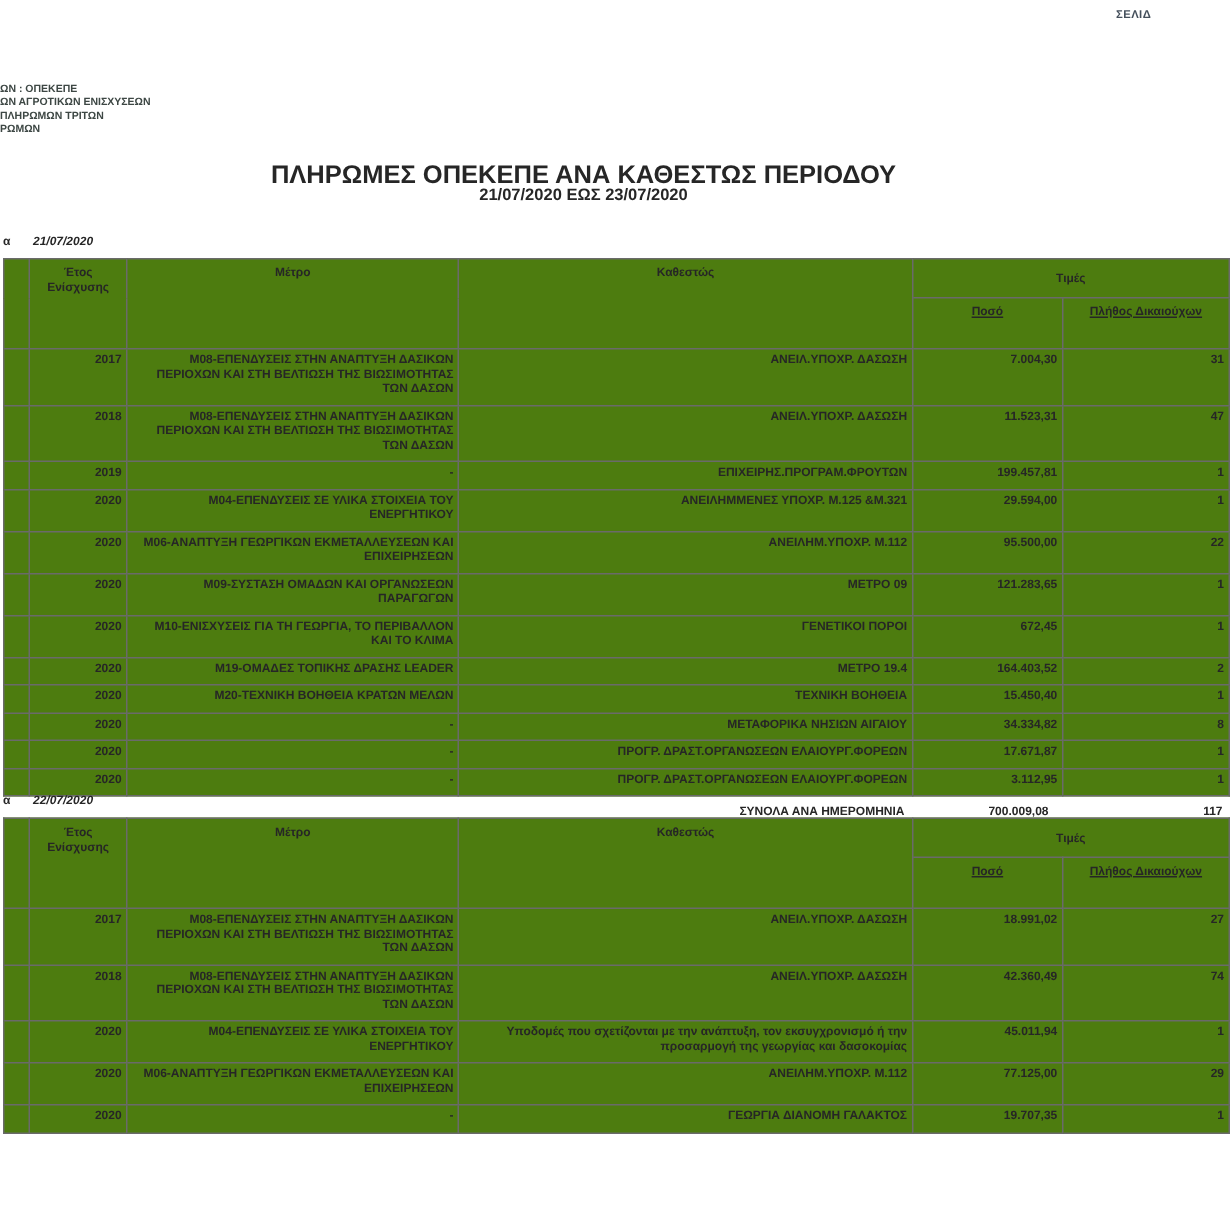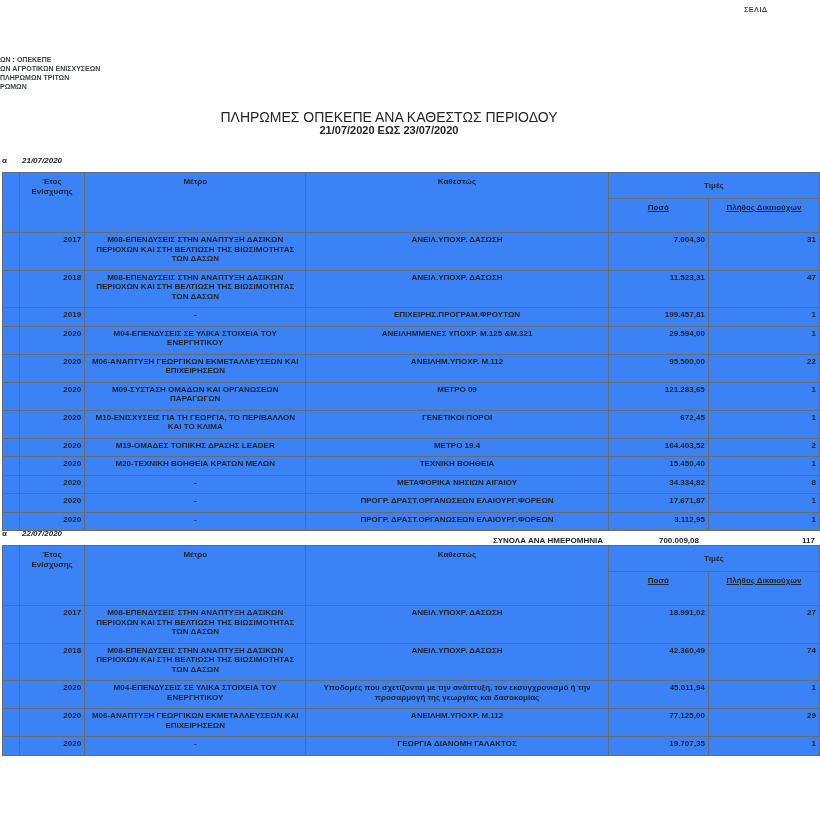--- a/index.html
+++ b/index.html
@@ -14,49 +14,49 @@
     font-size:7px; font-weight:bold; line-height:9px; color:#3d4744;
     white-space:nowrap;
   }
   .page-label {
     position:absolute; left:744px; top:5px;
     font-size:7.5px; font-weight:bold; color:#45505c; letter-spacing:.3px;
   }
   .title-wrap {
     position:absolute; left:0; top:110px; width:778px; text-align:center;
   }
-  .title-wrap .t1 { font-size:14px; font-weight:normal; line-height:14px; }
+  .title-wrap .t1 { font-size:17px; font-weight:bold; line-height:14px; }
   .title-wrap .t2 { font-size:11px; font-weight:bold; line-height:13px; }
 
   #sections .section { position:absolute; left:0; width:820px; }
   #sections .section:nth-child(1) { top:156px; }
   #sections .section:nth-child(2) { top:529px; }
 
   .dateline { position:relative; height:12px; font-size:8px; font-weight:bold; }
   .dateline .pfx { position:absolute; left:2px; }
   .dateline .dt  { position:absolute; left:22px;font-style:italic; }
 
   table.pay {
     border-collapse:collapse; table-layout:fixed;
     width:818px; margin-left:2px; margin-top:4px;
-    background:#3b82f6;
+    background:#4d7c0f;
   }
   table.pay th, table.pay td {
     border:1px solid #6a6a6a;
     font-size:8px; font-weight:bold; line-height:9.5px;
     vertical-align:top; overflow:hidden; word-wrap:break-word;
   }
   table.pay th { text-align:center; padding:4px 2px 2px; }
   table.pay tr.subhead th { height:34px;text-decoration:underline; }
   table.pay tr.tophead th.vals { height:26px; padding-top:8px;margin-left:32px; }
   table.pay td { padding:2px 3px 6px; }
   td.c-year   { text-align:right; padding-right:5px; }
   td.c-amount { text-align:right; padding-right:9px; }
   td.c-count  { text-align:right; padding-right:4px; }
-  td.c-measure, td.c-regime { text-align:center; }
+  td.c-measure, td.c-regime { text-align:right; }
 
   .totals {
     position:relative; height:19px; font-size:8px; font-weight:bold;
   }
   .totals span { position:absolute; top:5px; }
   .totals .tl { left:305px; width:298px; text-align:right; }
   .totals .ta { left:607px; width:92px;  text-align:right; }
   .totals .tc { left:707px; width:108px; text-align:right; }
   .rule { margin-left:2px; width:816px; border-top:1px solid #5a5a5a; }
 </style>

